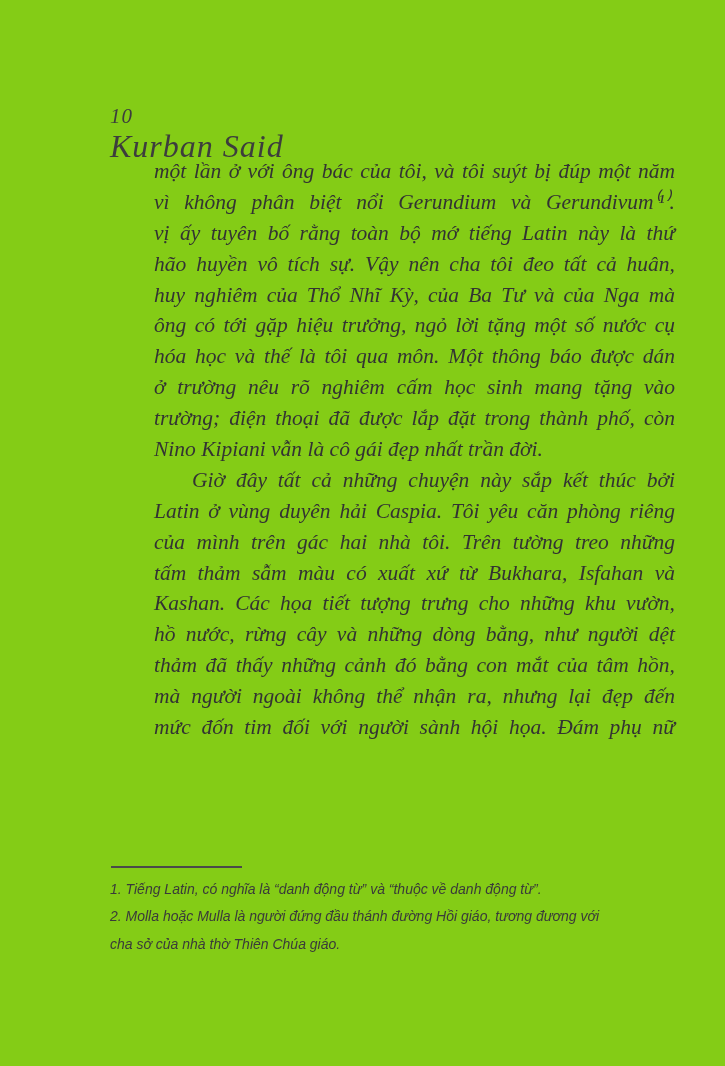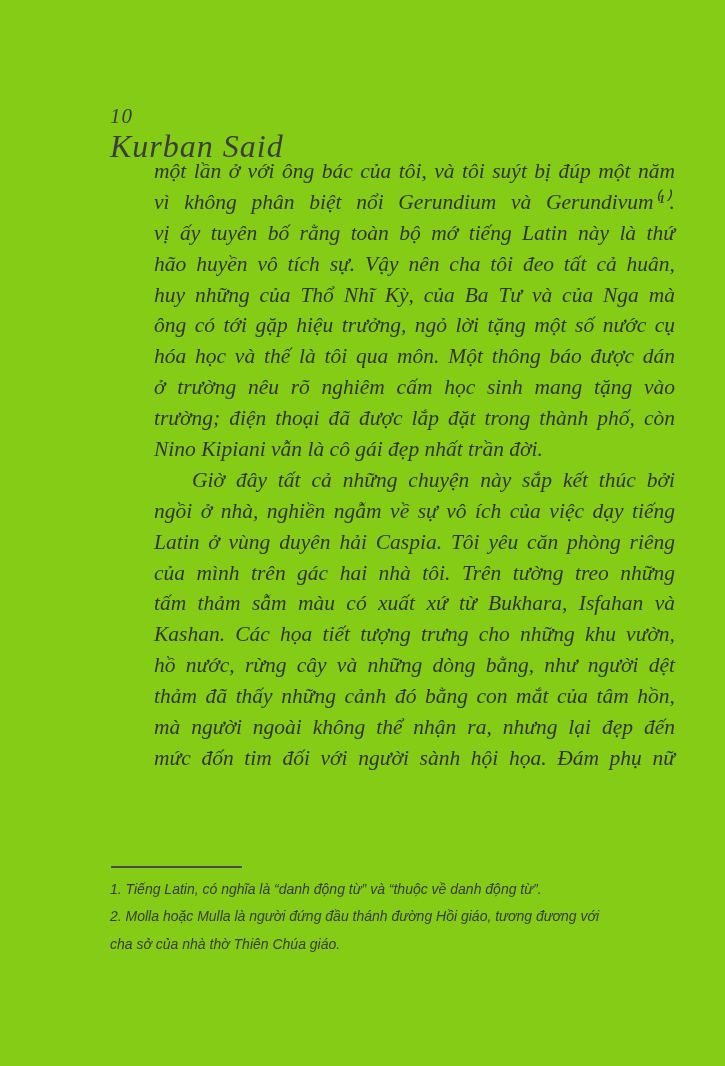--- a/index.html
+++ b/index.html
@@ -99,28 +99,27 @@
     <span class="page-number">10</span>
     <div class="running-title">Kurban Said</div>
   </div>
 
   <div class="body-text">
 
   <div class="line">một lần ở với ông bác của tôi, và tôi suýt bị đúp một năm</div>
       <div class="line">vì không phân biệt nổi Gerundium và Gerundivum⁽¹⁾.</div>
       <div class="line">vị ấy tuyên bố rằng toàn bộ mớ tiếng Latin này là thứ</div>
       <div class="line">hão huyền vô tích sự. Vậy nên cha tôi đeo tất cả huân,</div>
-      <div class="line">huy những của Thổ Nhĩ Kỳ, của Ba Tư và của Nga mà</div>
+      <div class="line">huy nghiêm của Thổ Nhĩ Kỳ, của Ba Tư và của Nga mà</div>
       <div class="line">ông có tới gặp hiệu trưởng, ngỏ lời tặng một số nước cụ</div>
       <div class="line">hóa học và thế là tôi qua môn. Một thông báo được dán</div>
       <div class="line">ở trường nêu rõ nghiêm cấm học sinh mang tặng vào</div>
       <div class="line">trường; điện thoại đã được lắp đặt trong thành phố, còn</div>
       <div class="line flush">Nino Kipiani vẫn là cô gái đẹp nhất trần đời.</div>
       <div class="line indent">Giờ đây tất cả những chuyện này sắp kết thúc bởi</div>
-      <div class="line">ngồi ở nhà, nghiền ngẫm về sự vô ích của việc dạy tiếng</div>
       <div class="line">Latin ở vùng duyên hải Caspia. Tôi yêu căn phòng riêng</div>
       <div class="line">của mình trên gác hai nhà tôi. Trên tường treo những</div>
       <div class="line">tấm thảm sẫm màu có xuất xứ từ Bukhara, Isfahan và</div>
       <div class="line">Kashan. Các họa tiết tượng trưng cho những khu vườn,</div>
       <div class="line">hồ nước, rừng cây và những dòng bằng, như người dệt</div>
       <div class="line">thảm đã thấy những cảnh đó bằng con mắt của tâm hồn,</div>
       <div class="line">mà người ngoài không thể nhận ra, nhưng lại đẹp đến</div>
       <div class="line">mức đốn tim đối với người sành hội họa. Đám phụ nữ</div>
     </div>
 

